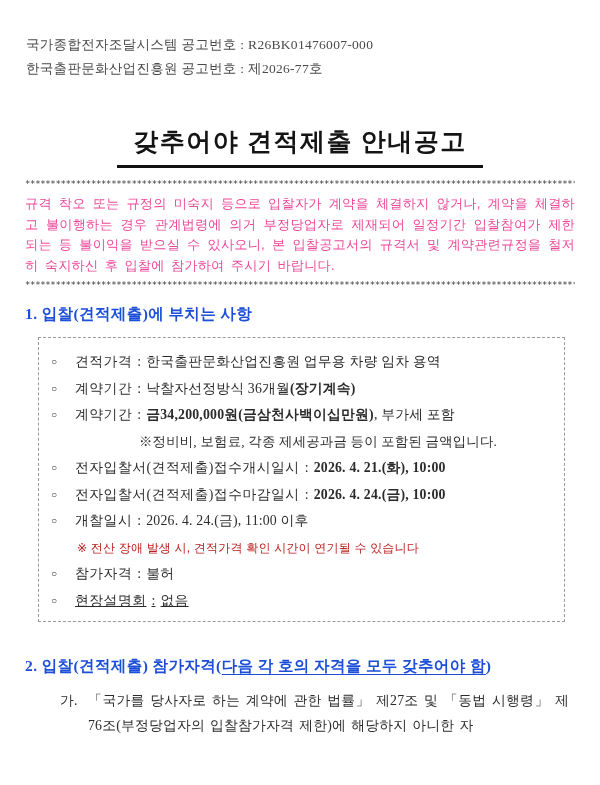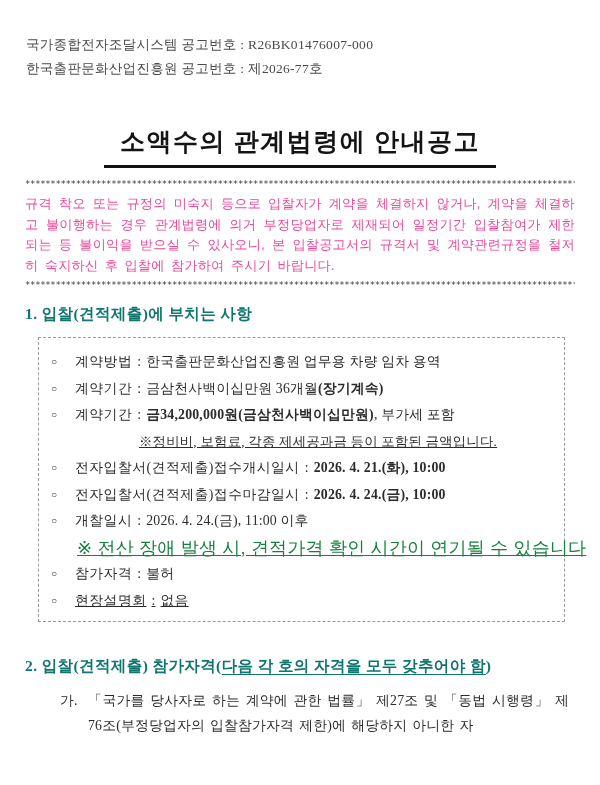--- a/index.html
+++ b/index.html
@@ -44,21 +44,21 @@
   .stars.bottom{margin-top:4px;}
   
   .notice{
     margin:5px 0 0 0;
     font-family:"Liberation Sans","DejaVu Sans",sans-serif;
     font-size:13.2px;line-height:20.5px;color:#ec4899;
     text-align:justify;word-spacing:2.5px;letter-spacing:0.2px;
   }
   
   .sec-heading{
-    margin:0;font-size:15.5px;font-weight:bold;color:#0f766e;
+    margin:0;font-size:15.5px;font-weight:bold;color:#1d4ed8;
     letter-spacing:0.4px;line-height:20px;
   }
   .sec1-heading{margin-top:14px;}
   .sec2-heading{margin-top:34px;}
   .sec-heading .u{text-decoration:underline;text-underline-offset:3px;}
   
   .box{
     margin:13px 10px 0 13px;
     border:1px dashed var(--box-border);
     padding:12px 8px 10px 12px;
@@ -71,27 +71,27 @@
   .row:last-child{margin-bottom:2px;text-decoration:underline;}
   .bullet{
     display:inline-block;width:24px;font-size:10px;
     vertical-align:1px;color:#333333;
   }
   .lbl{letter-spacing:0.5px;}
   .sep{padding:0 5px;}
   .seg-b{font-weight:bold;}
   .note-line{
     font-size:13.4px;line-height:16px;margin:2px 0 10.5px 0;
-    white-space:nowrap;letter-spacing:0.2px;text-decoration:underline;
+    white-space:nowrap;letter-spacing:0.2px;
   }
   .note-line.deep{padding-left:88px;}
   .note-line.shallow{padding-left:26px;}
   .note-line.gothic{
     font-family:"Liberation Sans","DejaVu Sans",sans-serif;
-    font-size:18px;color:#15803d;
+    font-size:12px;color:#b91c1c;
   }
   
   .quals{margin-top:12px;}
   .qual{
     display:flex;margin:10px 0 16px 0;
     padding-left:35px;box-sizing:border-box;
     font-size:13.8px;line-height:25px;letter-spacing:0.2px;
   }
   .qual-marker{flex:0 0 28px;}
   .qual-text{flex:1;text-align:justify;word-spacing:1.5px;padding-right:6px;}
@@ -100,32 +100,32 @@
 <body>
 
 <div class="page">
 
   <div class="hdr">
     <div class="hdr-line">국가종합전자조달시스템  공고번호 : R26BK01476007-000</div>
     <div class="hdr-line">한국출판문화산업진흥원  공고번호 : 제2026-77호</div>
   </div>
 
   <div class="title-wrap">
-    <span class="doc-title">소액수의 관계법령에 안내공고</span>
+    <span class="doc-title">갖추어야 견적제출 안내공고</span>
   </div>
 
   <div class="stars">************************************************************************************************************************</div>
   <p class="notice">규격 착오 또는 규정의 미숙지 등으로 입찰자가 계약을 체결하지 않거나, 계약을 체결하고 불이행하는 경우 관계법령에 의거 부정당업자로 제재되어 일정기간 입찰참여가 제한되는 등 불이익을 받으실 수 있사오니, 본 입찰공고서의 규격서 및 계약관련규정을 철저히 숙지하신 후 입찰에 참가하여 주시기 바랍니다.</p>
   <div class="stars bottom">************************************************************************************************************************</div>
 
   <h2 class="sec-heading sec1-heading">1. 입찰(견적제출)에 부치는 사항</h2>
 
   <div class="box" id="box-rows">
-      <div class="row"><span class="bullet">○</span><span class="lbl">계약방법</span><span class="sep">:</span><span class="seg">한국출판문화산업진흥원 업무용 차량 임차 용역</span></div>
-      <div class="row"><span class="bullet">○</span><span class="lbl">계약기간</span><span class="sep">:</span><span class="seg">금삼천사백이십만원 36개월</span><span class="seg-b">(장기계속)</span></div>
+      <div class="row"><span class="bullet">○</span><span class="lbl">견적가격</span><span class="sep">:</span><span class="seg">한국출판문화산업진흥원 업무용 차량 임차 용역</span></div>
+      <div class="row"><span class="bullet">○</span><span class="lbl">계약기간</span><span class="sep">:</span><span class="seg">낙찰자선정방식 36개월</span><span class="seg-b">(장기계속)</span></div>
       <div class="row"><span class="bullet">○</span><span class="lbl">계약기간</span><span class="sep">:</span><span class="seg-b">금34,200,000원(금삼천사백이십만원)</span><span class="seg">, 부가세 포함</span></div>
       <div class="note-line deep">※정비비, 보험료, 각종 제세공과금 등이 포함된 금액입니다.</div>
       <div class="row"><span class="bullet">○</span><span class="lbl">전자입찰서(견적제출)접수개시일시</span><span class="sep">:</span><span class="seg-b">2026. 4. 21.(화), 10:00</span></div>
       <div class="row"><span class="bullet">○</span><span class="lbl">전자입찰서(견적제출)접수마감일시</span><span class="sep">:</span><span class="seg-b">2026. 4. 24.(금), 10:00</span></div>
       <div class="row"><span class="bullet">○</span><span class="lbl">개찰일시</span><span class="sep">:</span><span class="seg">2026. 4. 24.(금), 11:00 이후</span></div>
       <div class="note-line shallow gothic">※ 전산 장애 발생 시, 견적가격 확인 시간이 연기될 수 있습니다</div>
       <div class="row"><span class="bullet">○</span><span class="lbl">참가자격</span><span class="sep">:</span><span class="seg">불허</span></div>
       <div class="row"><span class="bullet">○</span><span class="lbl">현장설명회</span><span class="sep">:</span><span class="seg">없음</span></div>
     </div>
 

